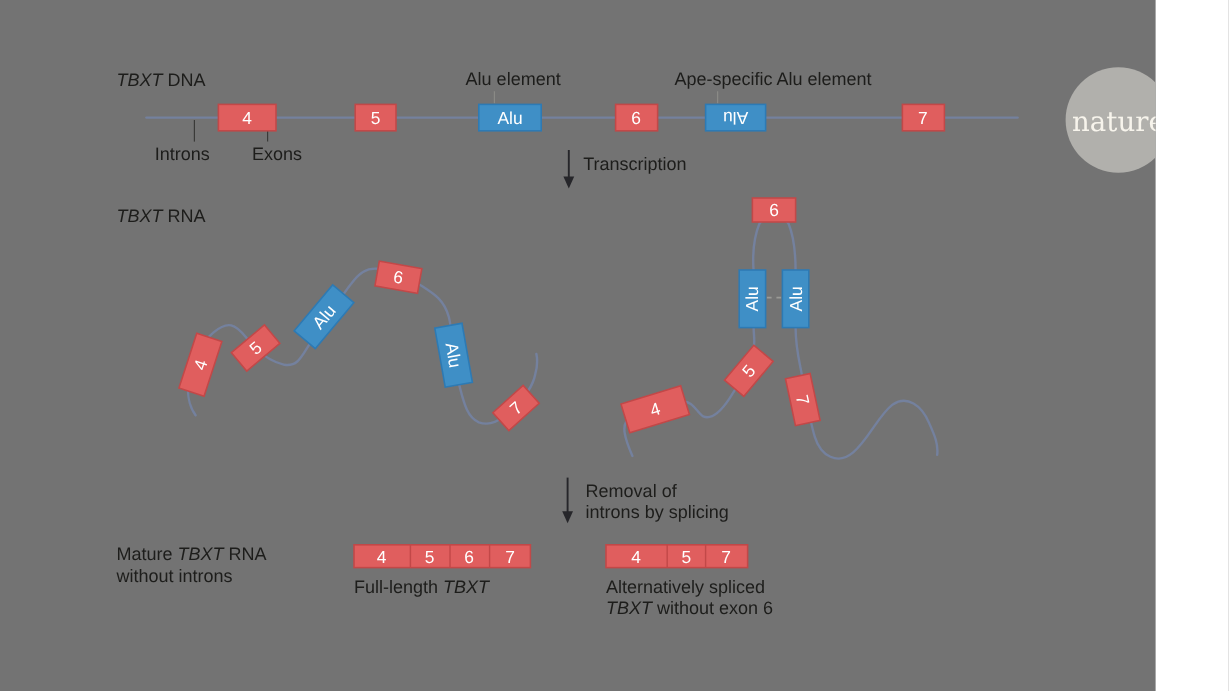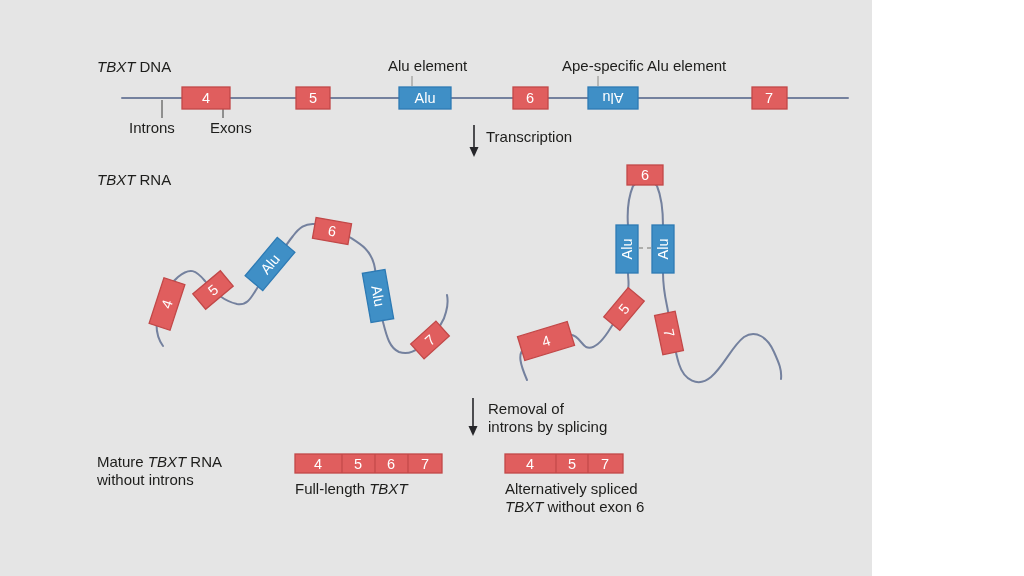--- a/index.html
+++ b/index.html
@@ -1,19 +1,19 @@
 <!DOCTYPE html>
 <html><head>
 <meta charset="utf-8">
 <style>
   html,body{margin:0;padding:0;}
   .stage{
     position:relative;
-    width:872px;height:576px;
-    background:#e5e5e5;
+    width:963px;height:576px;
+    background:#737373;
     overflow:hidden;
     font-family:"Liberation Sans",sans-serif;
   }
   svg text{
     font-family:"Liberation Sans",sans-serif;
     fill:#1d1d1b;
   }
   .lbl{font-size:15px;}
   .boxtxt{font-size:14.5px;fill:#ffffff;text-anchor:middle;}
   .exon{fill:#e05e5e;stroke:#c24848;stroke-width:1.3;}

